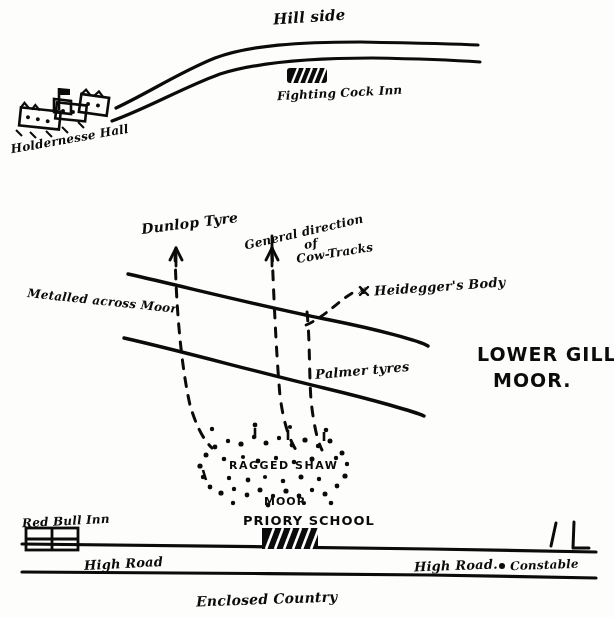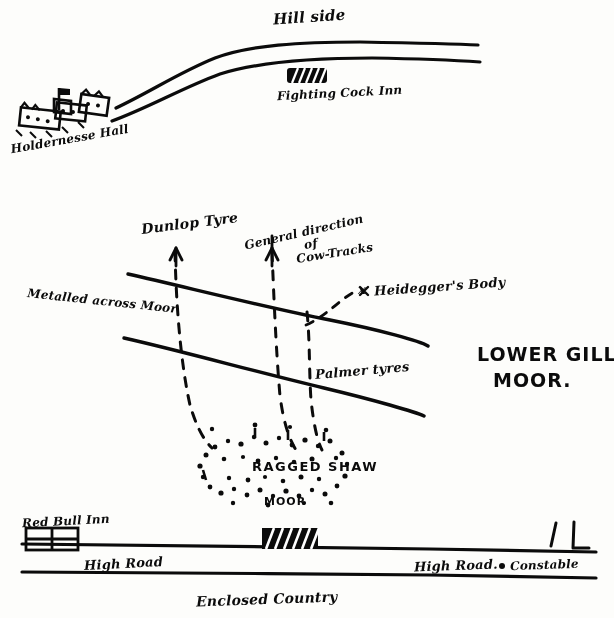--- a/index.html
+++ b/index.html
@@ -235,26 +235,27 @@
   <div class="hand-label" style="left:358px; top:283px; font-size:13px;">x</div>
   <div class="hand-label" style="left:374px; top:280px; font-size:13px; transform:rotate(-4deg);">Heidegger's Body</div>
 
   <div class="hand-label" style="left:27px; top:295px; font-size:12px; transform:rotate(6deg);">Metalled across Moor</div>
 
   <div class="hand-label" style="left:315px; top:364px; font-size:13px; transform:rotate(-5deg);">Palmer tyres</div>
 
   <div class="block-label" style="left:477px; top:345px; font-size:19px; letter-spacing:1px;">LOWER GILL</div>
   <div class="block-label" style="left:493px; top:371px; font-size:19px; letter-spacing:1px;">MOOR.</div>
 
-  <div class="block-label" style="left:252px; top:460px; font-size:13px; letter-spacing:1.5px;">RAGGED SHAW</div>
+  <div class="block-label" style="left:229px; top:460px; font-size:11px; letter-spacing:1.5px;">RAGGED SHAW</div>
 
   <div class="block-label" style="left:264px; top:496px; font-size:11px; letter-spacing:1px;">MOOR</div>
 
   <div class="hand-label" style="left:22px; top:515px; font-size:12px; transform:rotate(-3deg);">Red Bull Inn</div>
 
+  <div class="block-label" style="left:243px; top:514px; font-size:13px; letter-spacing:1px;">PRIORY SCHOOL</div>
 
   <div class="hand-label" style="left:84px; top:557px; font-size:13px; transform:rotate(-3deg);">High Road</div>
 
   <div class="hand-label" style="left:414px; top:559px; font-size:13px; transform:rotate(-2deg);">High Road.</div>
 
   <div class="hand-label" style="left:510px; top:559px; font-size:12px; transform:rotate(-2deg);">Constable</div>
 
   <div class="hand-label" style="left:196px; top:592px; font-size:14px; transform:rotate(-2deg);">Enclosed Country</div>
 
 </div>

